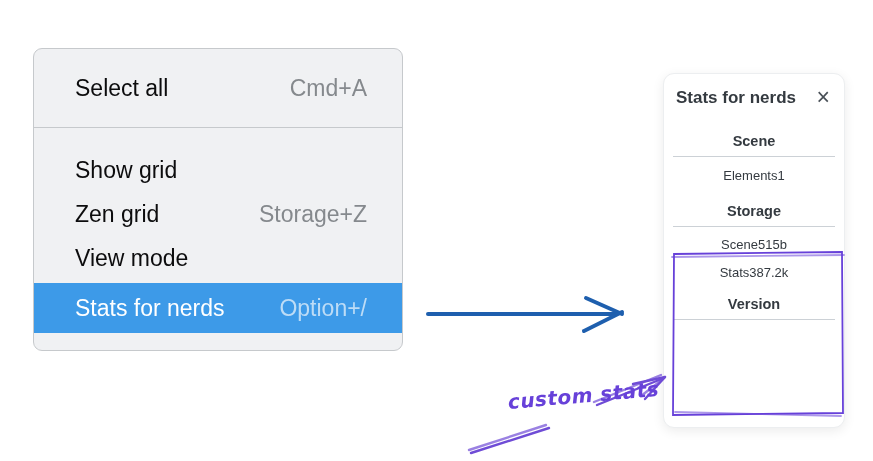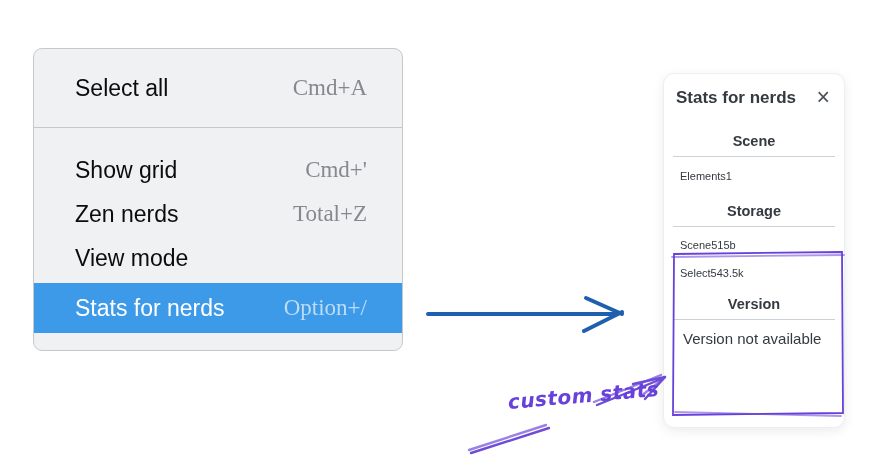--- a/index.html
+++ b/index.html
@@ -19,21 +19,21 @@
   .menu-item {
     display:flex; justify-content:space-between; align-items:center;
     padding:0 35px 0 41px; color:#0c0c0d; cursor:default;
   }
   .menu-item.first { height:78px; }
   .menu-group { padding-top:20px; }
   .menu-item.std { height:44px; }
   .menu-item.highlighted {
     background:#3d9ae8; color:#ffffff; height:50px; margin-top:3px;
   }
-  .shortcut { color:#85898d;font-family:Liberation Serif, serif; }
+  .shortcut { color:#85898d; }
   .menu-item.highlighted .shortcut { color:#bddcf6; }
   .menu-divider { height:1px; background:#c6c9cc; }
 
   
   .stats-panel {
     position:absolute; left:663px; top:73px; width:182px; height:355px;
     background:#ffffff; border:1px solid #eceef0; border-radius:11px;
     box-shadow:0 3px 12px rgba(0,0,0,0.08);
     box-sizing:border-box; color:#343a40; z-index:2;
   }
@@ -49,22 +49,22 @@
   .section-heading {
     text-align:center; font-weight:bold; font-size:14.5px; line-height:18px;
   }
   .sh-scene   { padding:10px 0 6px; }
   .sh-storage { padding:11px 0 6px; }
   .sh-version { padding:7px 0 6px;text-align:center; }
   .h-divider { height:1px; background:#ccd1d6; margin:0 9px; }
   .rows-scene   { padding-top:5px; }
   .rows-storage { padding-top:4px; }
   .stat-row {
-    display:flex; justify-content:flex-start;
-    padding:0 16px; font-size:11px; line-height:28.5px;
+    display:flex; justify-content:center;
+    padding:0 16px; font-size:13px; line-height:28.5px;
   }
   .version-note { font-size:15px; line-height:20px; padding:9px 0 0 19px; }
 
   
   .overlay {
     position:absolute; left:0; top:0; width:873px; height:461px;
     pointer-events:none; z-index:5;
   }
   .handwritten-label {
     position:absolute; left:508px; top:390px; z-index:6;
@@ -81,25 +81,24 @@
 
   <div class="context-menu">
     <div class="menu-item first">
       <span>Select all</span>
       <span class="shortcut">Cmd+A</span>
     </div>
     <div class="menu-divider"></div>
     <div class="menu-group">
       <div class="menu-item std">
         <span>Show grid</span>
-        <span class="shortcut">Cmd+'</span>
       </div>
       <div class="menu-item std">
-        <span>Zen nerds</span>
-        <span class="shortcut">Total+Z</span>
+        <span>Zen grid</span>
+        <span class="shortcut">Storage+Z</span>
       </div>
       <div class="menu-item std">
         <span>View mode</span>
       </div>
       <div class="menu-item highlighted">
         <span>Stats for nerds</span>
         <span class="shortcut">Option+/</span>
       </div>
     </div>
   </div>
@@ -120,28 +119,27 @@
     </div>
 
     <div class="section-heading sh-storage">Storage</div>
     <div class="h-divider"></div>
     <div class="rows-storage">
       <div class="stat-row">
         <span>Scene</span>
         <span>515b</span>
       </div>
       <div class="stat-row">
-        <span>Select</span>
-        <span>543.5k</span>
+        <span>Stats</span>
+        <span>387.2k</span>
       </div>
     </div>
 
     <div class="section-heading sh-version">Version</div>
     <div class="h-divider"></div>
-    <div class="version-note">Version not available</div>
   </div>
 
   <svg class="overlay" viewBox="0 0 873 461">
 
     <g stroke="#1e5fae" stroke-width="4" fill="none" stroke-linecap="round">
       <path d="M428 314 L616 314"></path>
       <path d="M586 298 L622 314"></path>
       <path d="M584 331 L622 312"></path>
     </g>
 

